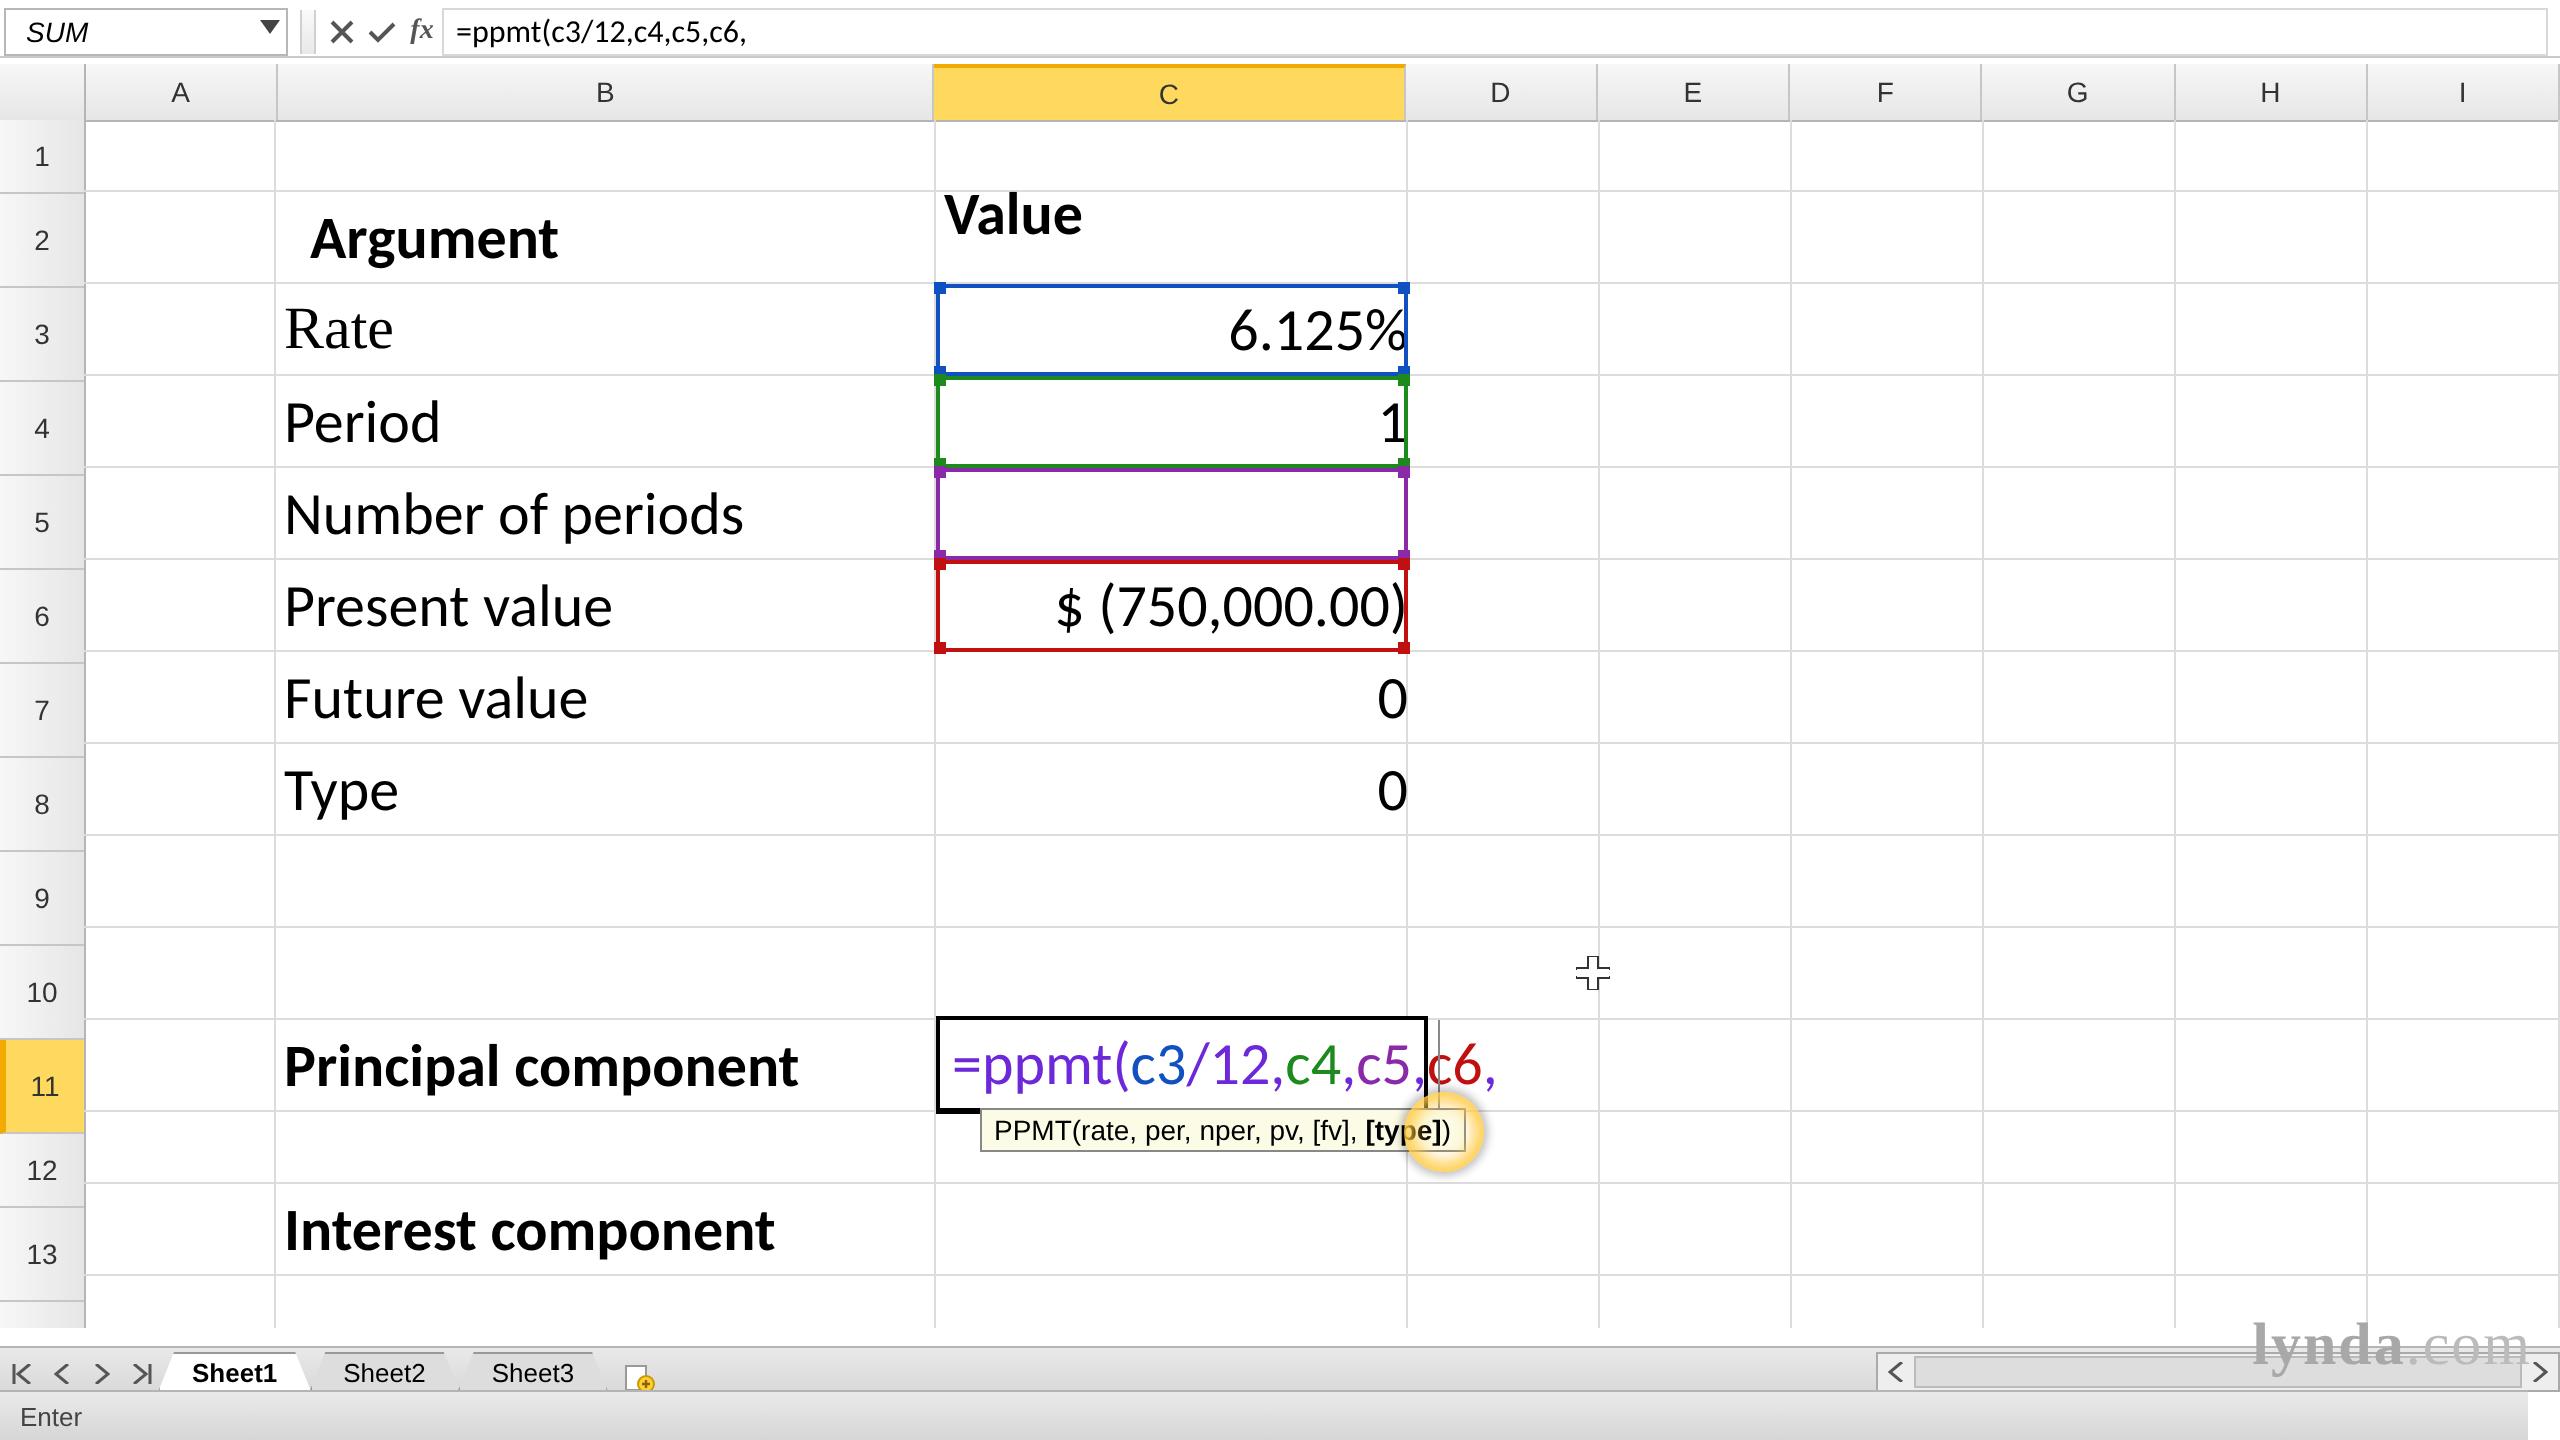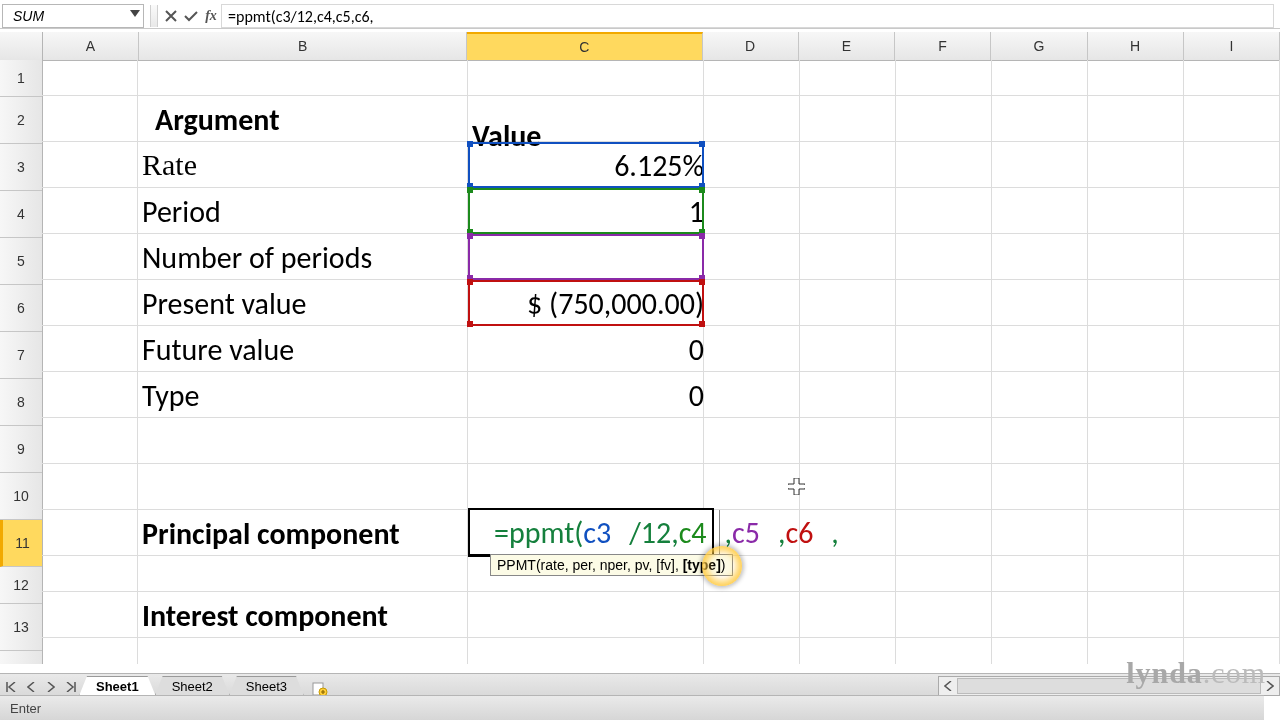--- a/index.html
+++ b/index.html
@@ -256,21 +256,21 @@
   .watermark{
     position:absolute; right:14px; bottom:30px;
     font-family: Georgia, "Times New Roman", serif;
     font-size:30px; color:#bbb; letter-spacing:1px;
     z-index:2;
     pointer-events:none;
   }
   .watermark b{ color:#a8a8a8; font-weight:700; }
 
   
-  .tk-black{color:#15803d;margin-left:18px;}
+  .tk-black{color:#6d28d9;}
   .tk-blue{color:#1050c0;}
   .tk-green{color:#1c8a1c;}
   .tk-purple{color:#8a2aa8;}
   .tk-red{color:#c01010;}
 
   .tooltip .tt-sel{ font-weight:700;}
 </style>
 </head>
 <body>
 
@@ -347,21 +347,21 @@
       <div class="gridrow" style="top: 357px; height: 0px;"></div>
       <div class="gridrow" style="top: 311px; height: 0px;"></div>
       <div class="gridrow" style="top: 265px; height: 0px;"></div>
       <div class="gridrow" style="top: 219px; height: 0px;"></div>
       <div class="gridrow" style="top: 173px; height: 0px;"></div>
       <div class="gridrow" style="top: 127px; height: 0px;"></div>
       <div class="gridrow" style="top: 81px; height: 0px;"></div>
       <div class="gridrow" style="top: 35px; height: 0px;"></div>
 
     <div class="cell-text hdr" style="left:100px; top:36px; width:326px; height:46px;margin-left:13px;">Argument</div>
-    <div class="cell-text hdr" style="left:430px; top:52px; width:228px; height:46px;">Value</div>
+    <div class="cell-text hdr" style="left:430px; top:24px; width:228px; height:46px;">Value</div>
 
     <div class="cell-text lbl" style="left:100px; top:82px;  width:326px; height:46px;font-family:Liberation Serif, serif;">Rate</div>
     <div class="cell-text lbl" style="left:100px; top:128px; width:326px; height:46px;">Period</div>
     <div class="cell-text lbl" style="left:100px; top:174px; width:326px; height:46px;">Number of periods</div>
     <div class="cell-text lbl" style="left:100px; top:220px; width:326px; height:46px;">Present value</div>
     <div class="cell-text lbl" style="left:100px; top:266px; width:326px; height:46px;">Future value</div>
     <div class="cell-text lbl" style="left:100px; top:312px; width:326px; height:46px;">Type</div>
     <div class="cell-text hdr" style="left:100px; top:450px; width:326px; height:46px;">Principal component</div>
     <div class="cell-text hdr" style="left:100px; top:532px; width:326px; height:46px;">Interest component</div>
 

